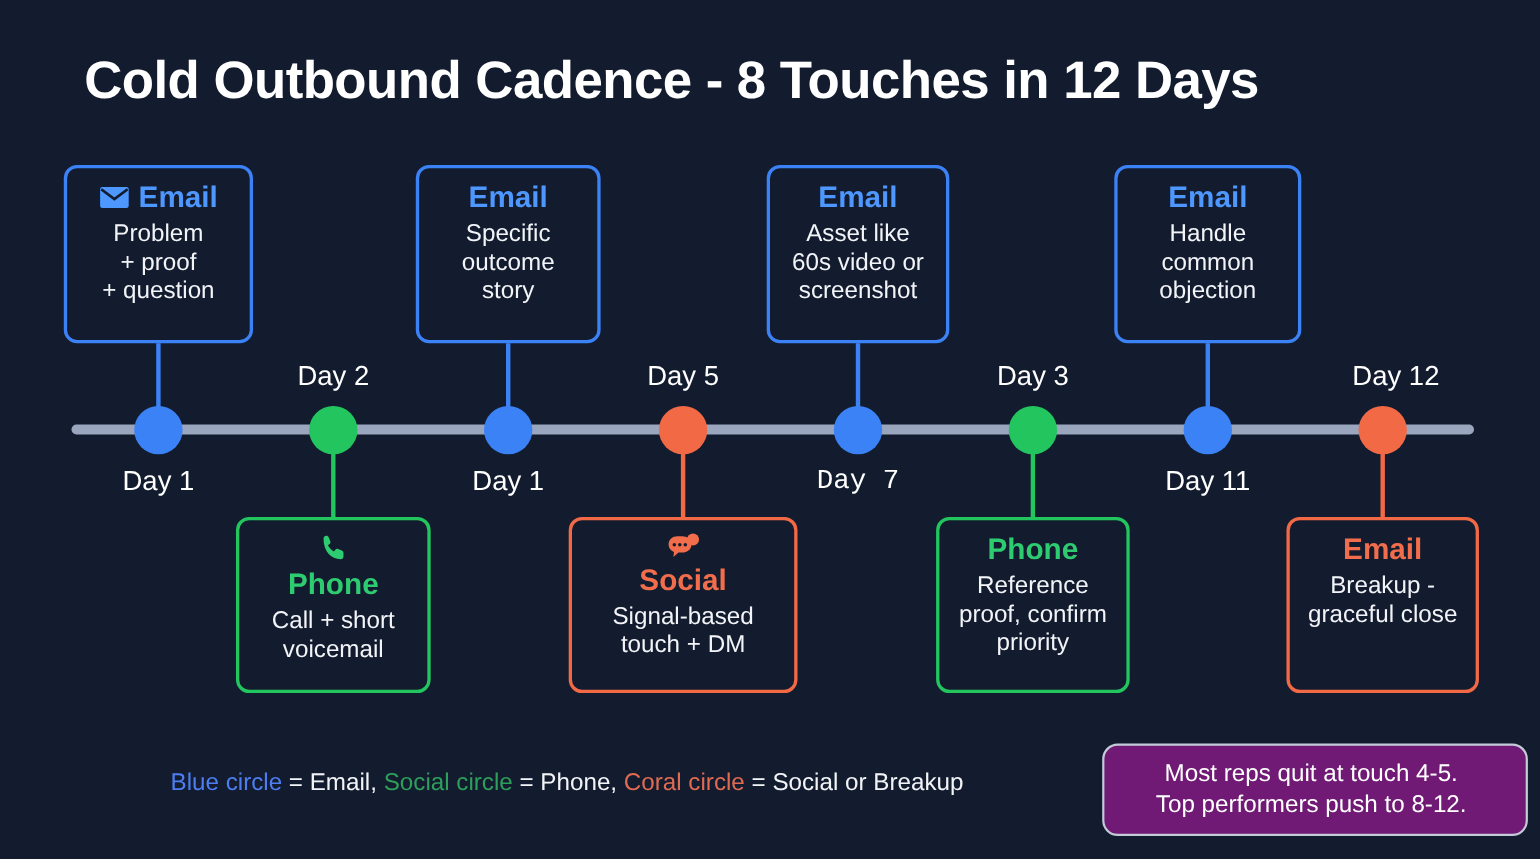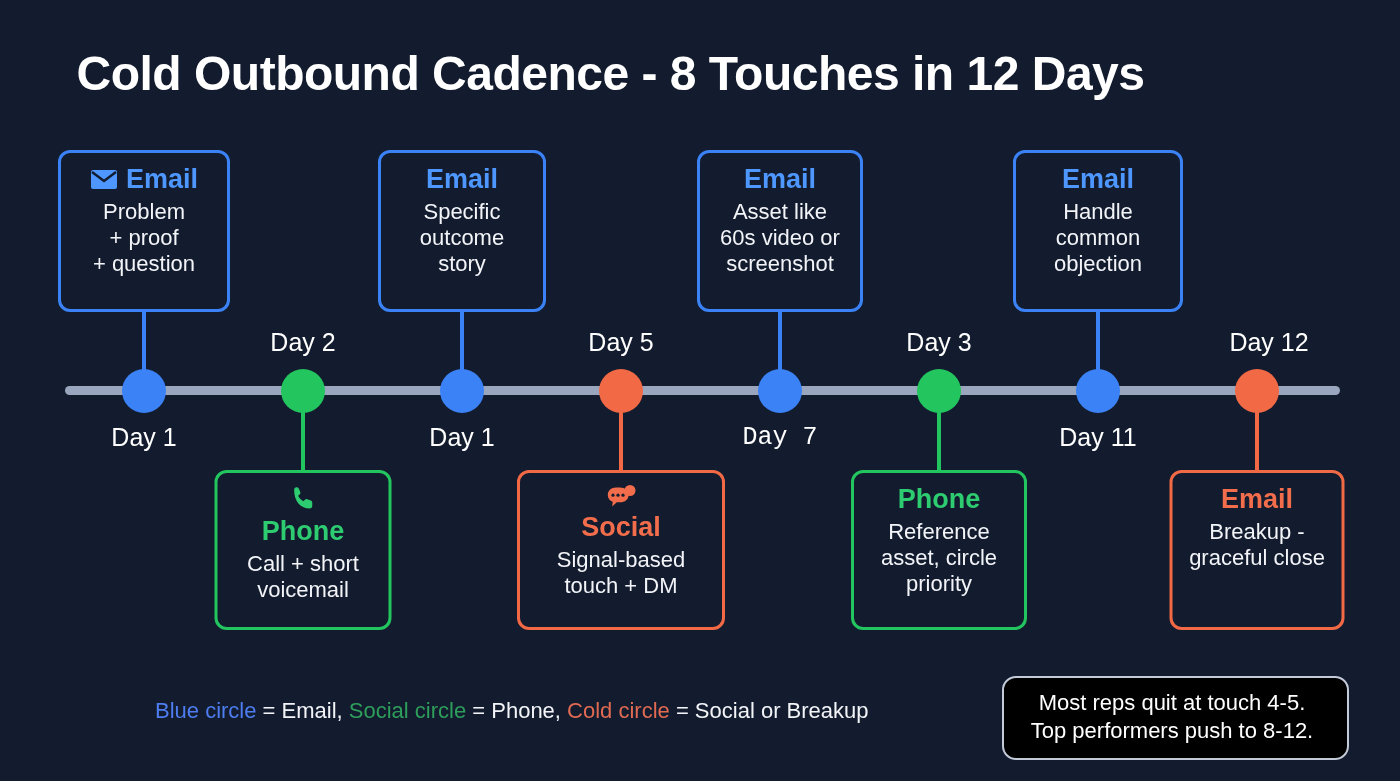--- a/index.html
+++ b/index.html
@@ -129,23 +129,23 @@
   }
   .legend .sw-blue  { color: #4d7df0; }
   .legend .sw-green { color: #2e9e5b; }
   .legend .sw-coral { color: #e06a52; }
 
   
   .callout {
     position: absolute;
     left: 1002px;
     top: 676px;
-    width: 347px;
+    width: 387px;
     box-sizing: border-box;
-    background: #000000;
+    background: #701a75;
     border: 2px solid #c3cbd9;
     border-radius: 14px;
     padding: 11px 21px 13px 14px;
     text-align: center;
     font-size: 22px;
     line-height: 1.28;
     color: #ffffff;
     white-space: pre-line;
   }
 </style>
@@ -233,21 +233,21 @@
 screenshot</div>
       </div>
       <div class="stem green" style="left: 939px; top: 391px; height: 79px;"></div>
       <div class="node green" style="left: 939px; top: 391px;"></div>
       <div class="day-label above" style="left: 939px;">Day 3</div>
       <div class="card green" style="left: 939px; top: 470px; width: 176px; min-height: 160px;">
         <div class="card-head">
           <span>Phone</span>
         </div>
         <div class="card-body">Reference
-asset, circle
+proof, confirm
 priority</div>
       </div>
       <div class="stem blue" style="left: 1098px; top: 312px; height: 79px;"></div>
       <div class="node blue" style="left: 1098px; top: 391px;"></div>
       <div class="day-label below" style="left: 1098px;">Day 11</div>
       <div class="card blue" style="left: 1098px; top: 150px; width: 170px; min-height: 162px;">
         <div class="card-head">
           <span>Email</span>
         </div>
         <div class="card-body">Handle
@@ -260,19 +260,19 @@
       <div class="card coral" style="left: 1257px; top: 470px; width: 175px; min-height: 160px;">
         <div class="card-head">
           <span>Email</span>
         </div>
         <div class="card-body">Breakup -
 graceful close</div>
       </div>
     </div>
 
   <div class="legend">
-    <span class="sw-blue">Blue circle</span><span> = Email, </span><span class="sw-green">Social circle</span><span> = Phone, </span><span class="sw-coral">Cold circle</span><span> = Social or Breakup</span>
+    <span class="sw-blue">Blue circle</span><span> = Email, </span><span class="sw-green">Social circle</span><span> = Phone, </span><span class="sw-coral">Coral circle</span><span> = Social or Breakup</span>
   </div>
 
   <div class="callout">Most reps quit at touch 4-5.
 Top performers push to 8-12.</div>
 
 </div>
 
 </body></html>

